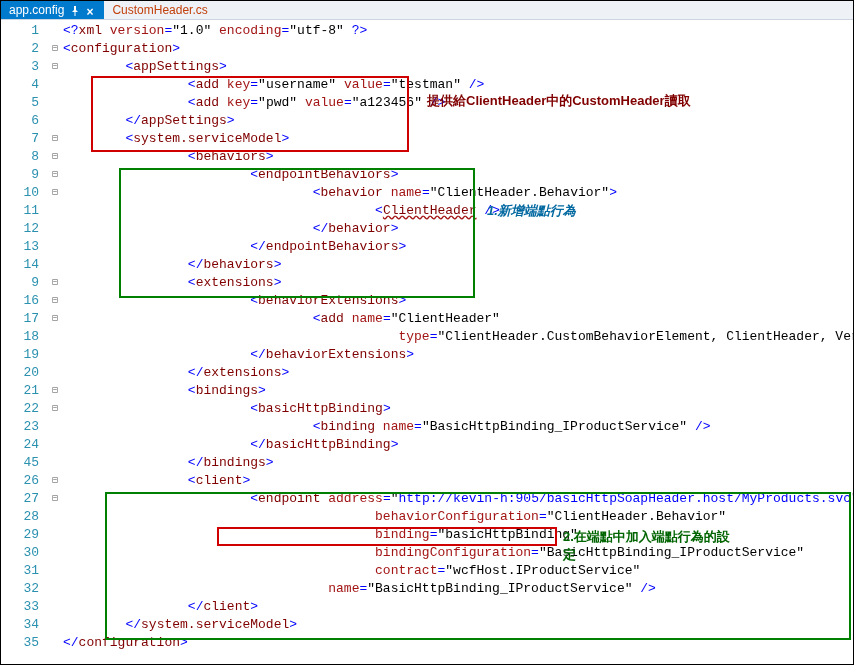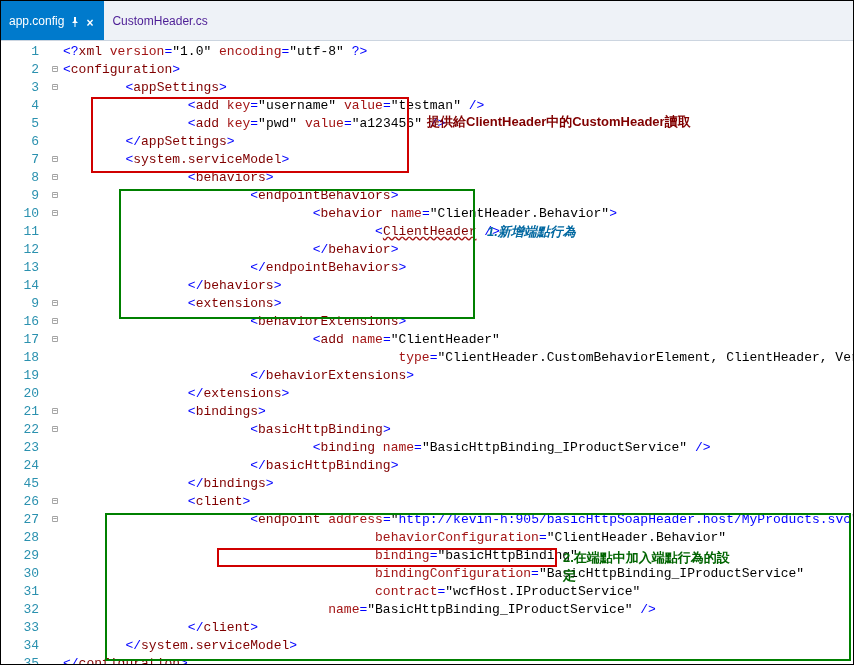--- a/index.html
+++ b/index.html
@@ -1,19 +1,19 @@
 <!DOCTYPE html>
 <html><head>
 <meta charset="utf-8">
 <style>
 * { margin:0; padding:0; box-sizing:border-box; }
 body { font-family:Consolas,'Courier New',monospace; font-size:13px; background:#fff; color:#000; }
 .frame { border:1px solid #000; width:854px; height:665px; overflow:hidden; position:relative; }
-.tabbar { height:40px; background:#eef2f7; border-bottom:1px solid #ccd5e0; display:flex; font-family:'Segoe UI',Tahoma,sans-serif; font-size:12px; }
-.tab { padding:3px 8px 3px 8px; display:flex; align-items:center; gap:6px; cursor:pointer; color:#4c1d95; }
+.tabbar { height:19px; background:#eef2f7; border-bottom:1px solid #ccd5e0; display:flex; font-family:'Segoe UI',Tahoma,sans-serif; font-size:12px; }
+.tab { padding:3px 8px 3px 8px; display:flex; align-items:center; gap:6px; cursor:pointer; color:#c2410c; }
 .tab.active { background:#007acc; color:#fff; }
 .tab .pin { width:10px; height:10px; display:inline-block; color:#fff; }
 .tab .close { width:10px; height:10px; display:inline-block; color:#fff; font-weight:bold; }
 .editor { display:flex; height:calc(100% - 22px); background:#fff; position:relative; }
 .gutter { width:46px; text-align:right; color:#2b91af; padding-top:2px; }
 .gutter .ln { height:18px; line-height:18px; padding-right:8px; }
 .folds { width:16px; padding-top:2px; }
 .folds .fc { height:18px; line-height:18px; color:#888; font-size:10px; text-align:center; }
 .code { flex:1; padding-top:2px; white-space:pre; overflow:hidden; }
 .code .row { height:18px; line-height:18px; }

